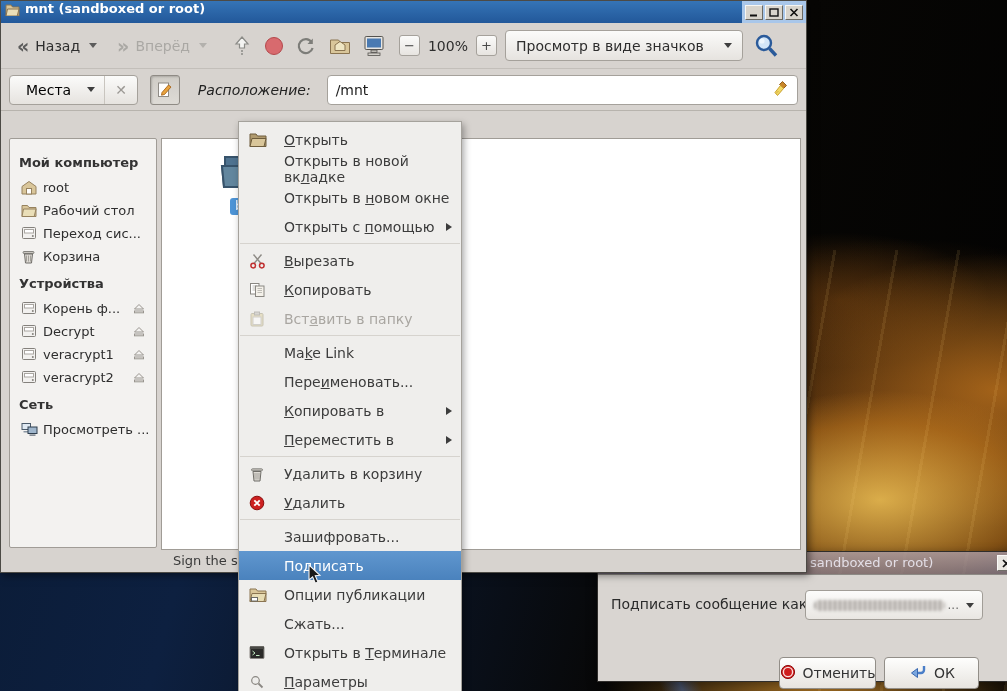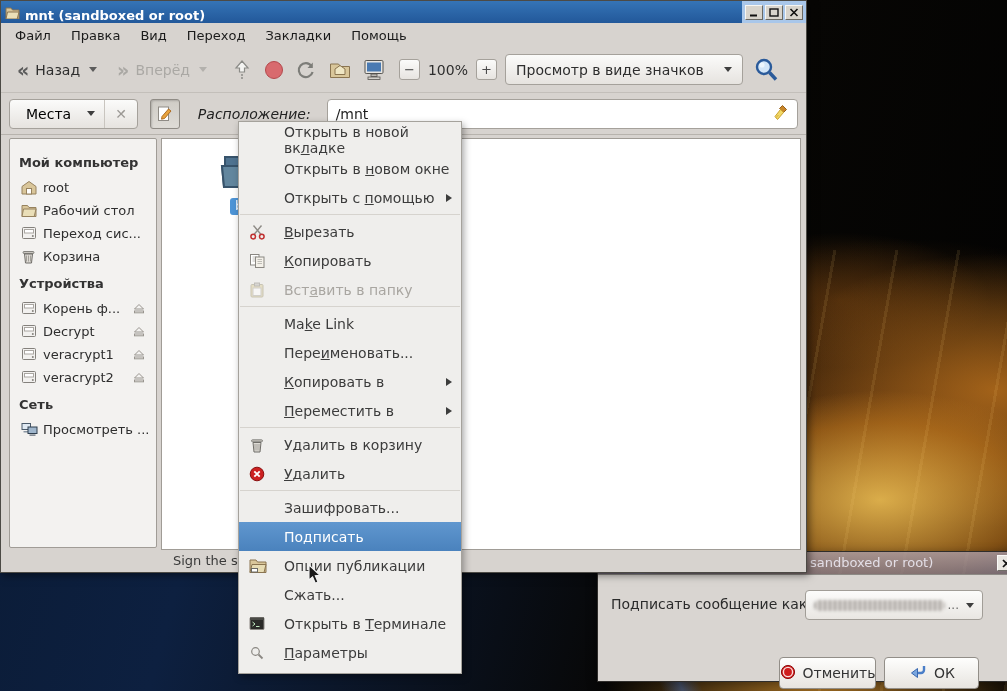--- a/index.html
+++ b/index.html
@@ -39,21 +39,21 @@
   .caret-down { width:0; height:0; border-left:4.5px solid transparent; border-right:4.5px solid transparent; border-top:5.5px solid #3e3e3e; }
   .dlg-btn { position:absolute; top:82px; height:32px; border:1px solid #928e88; border-radius:4px;
     background:linear-gradient(#fefefd,#e7e4df); display:flex; align-items:center; justify-content:center; gap:7px;
     font-size:14px; color:#333; }
   .dlg-btn.cancel { left:181px; width:97px; }
   .dlg-btn.ok { left:286px; width:95px; }
 
   
   .fm { position:absolute; left:0; top:0; width:807px; height:573px; background:#d7d3cf; z-index:10;
     border:1px solid #4c4a45; box-shadow:2px 2px 8px rgba(0,0,0,.5); }
-  .titlebar { height:22px; background:linear-gradient(#3574b6,#22589a); display:flex; align-items:flex-end; padding-left:4px; }
+  .titlebar { height:22px; background:linear-gradient(#3574b6,#22589a); display:flex; align-items:flex-start; padding-left:4px; }
   .titlebar .t-title { color:#fff; font-weight:bold; font-size:13px; margin-left:5px; flex:1; white-space:nowrap; overflow:hidden; }
   .win-controls { background:#a9c7ea; height:22px; display:flex; align-items:center; gap:2px; padding:0 3px; }
   .win-btn { width:18px; height:15px; background:#d8d4cc; border:1px solid; border-color:#f7f6f2 #6b6962 #6b6962 #f7f6f2;
     display:flex; align-items:center; justify-content:center; }
 
   .menubar { height:24px; display:flex; align-items:center; padding-left:4px; font-size:13px; color:#1b1b1b; }
   .mb-item { padding:3px 10px; }
 
   .toolbar { height:46px; display:flex; align-items:center; padding:0 10px; color:#2e2e2e; font-size:14px;
     border-bottom:1px solid #c3bfba; }
@@ -179,28 +179,20 @@
             </svg>
           </span>
         <span class="win-btn">
             <svg width="10" height="9">
               <path d="M1.5 1 L8.5 8 M8.5 1 L1.5 8" stroke="#111" stroke-width="1.6"></path>
             </svg>
           </span>
       </span>
     </div>
 
-    <div class="menubar">
-        <div class="mb-item">Файл</div>
-        <div class="mb-item">Правка</div>
-        <div class="mb-item">Вид</div>
-        <div class="mb-item">Переход</div>
-        <div class="mb-item">Закладки</div>
-        <div class="mb-item">Помощь</div>
-      </div>
 
     <div class="toolbar">
       <div class="nav-btn">
         <span class="chev">«</span>
         <span>Назад</span>
         <span class="nav-caret"></span>
       </div>
       <div class="nav-btn" style="margin-left:8px;">
         <span class="chev disabled-t">»</span>
         <span class="disabled-t">Вперёд</span>
@@ -406,20 +398,29 @@
           <div><span class="file-label">bo</span></div>
         </div>
       </div>
     </div>
 
     <div class="statusbar">Sign the se</div>
   </div>
 
   <div class="ctxmenu">
       <div class="ctx-item">
+        <span class="ctx-icon">
+          <svg width="18" height="15" viewBox="0 0 18 15">
+            <path d="M1 2 h6 l1.5 2 H17 v10.5 H1 Z" fill="#b09a6e" stroke="#6e5c3c"></path>
+            <path d="M3 6.5 H17 l-2 8 H1 Z" fill="#d9c69a" stroke="#6e5c3c"></path>
+          </svg>
+        </span>
+        <span><span class="mn">О</span>ткрыть</span>
+      </div>
+      <div class="ctx-item">
         <span class="ctx-icon"></span>
         <span>Открыть в новой вк<span class="mn">л</span>адке</span>
       </div>
       <div class="ctx-item">
         <span class="ctx-icon"></span>
         <span>Открыть в <span class="mn">н</span>овом окне</span>
       </div>
       <div class="ctx-item">
         <span class="ctx-icon"></span>
         <span>Открыть с <span class="mn">п</span>омощью</span>

